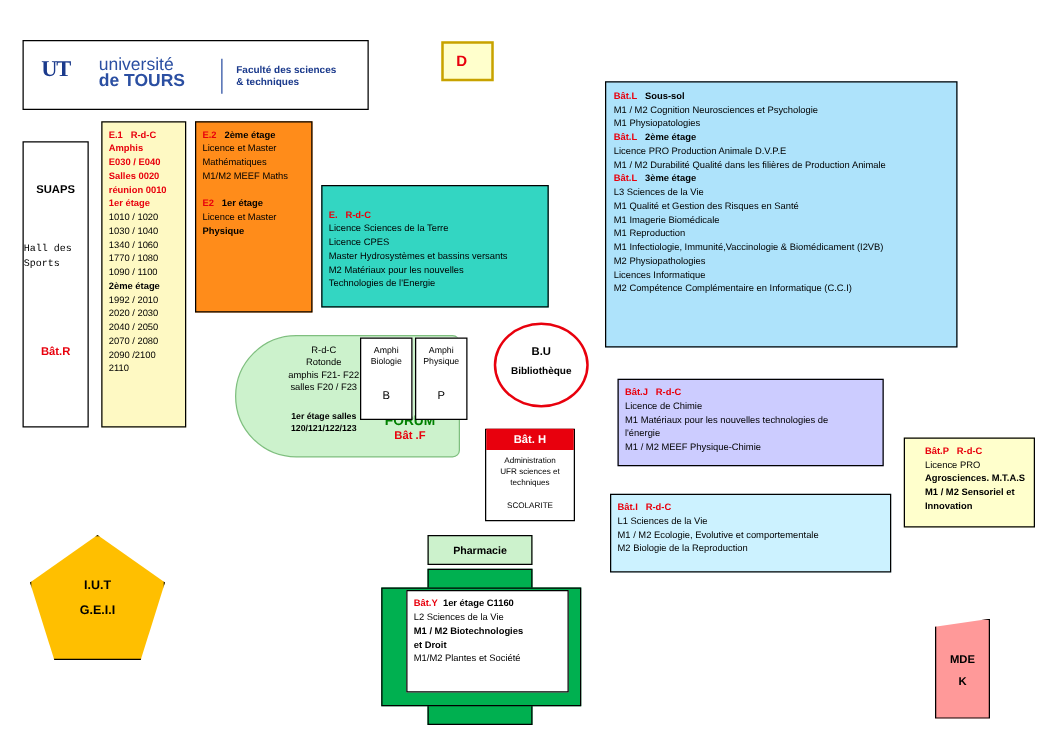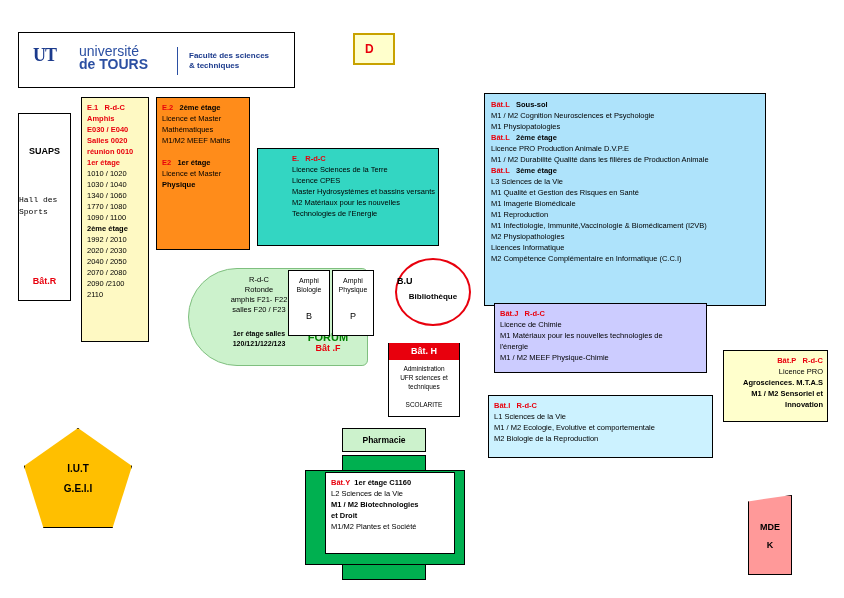--- a/index.html
+++ b/index.html
@@ -20,73 +20,73 @@
   #logo-univ{position:absolute;left:60px;top:12px;font-size:14px;color:#2b4fa2;line-height:13px;}
   #logo-univ .l2{font-weight:bold;}
   #logo-div{position:absolute;left:158px;top:14px;width:1px;height:28px;background:#2b4fa2;}
   #logo-fac{position:absolute;left:170px;top:18px;font-size:8px;font-weight:bold;color:#1b3a8c;line-height:10px;}
 
   
   #box-D{left:353px;top:33px;width:42px;height:32px;border:2px solid #c8a200;background:#ffffcc;}
   #box-D .lab{position:absolute;left:10px;top:7px;font-size:12px;font-weight:bold;color:#e8000d;}
 
   
-  #box-suaps{left:18px;top:113px;width:53px;height:188px;border:1px solid #000;background:#fff;}
+  #box-suaps{left:18px;top:113px;width:53px;height:229px;border:1px solid #000;background:#fff;}
   #box-suaps .t1{position:absolute;left:0;right:0;top:32px;text-align:center;font-size:9px;font-weight:bold;}
   #box-suaps .t2{position:absolute;left:0;right:0;top:80px;text-align:left;font-size:8px;line-height:12px;font-family:Liberation Mono, monospace;}
   #box-suaps .t3{position:absolute;left:0;right:0;top:162px;text-align:center;font-size:9px;font-weight:bold;color:#e8000d;}
 
   
   #box-e1{left:81px;top:97px;width:68px;height:245px;border:1px solid #000;background:#fef9c3;}
   #box-e1 .inner{position:absolute;left:5px;top:4px;right:3px;font-size:7.5px;line-height:11px;}
 
   
   #box-e2{left:156px;top:97px;width:94px;height:153px;border:1px solid #000;background:#ff8c1a;padding-left:16px;}
   #box-e2 .inner{position:absolute;left:5px;top:4px;right:3px;font-size:7.5px;line-height:11px;}
 
   
   #box-e{left:257px;top:148px;width:182px;height:98px;border:1px solid #000;background:#33d6c2;}
-  #box-e .inner{position:absolute;left:5px;top:4px;right:3px;font-size:7.5px;line-height:11px;margin-left:29px;}
-
-  
-  #box-batl{left:484px;top:65px;width:282px;height:213px;border:1px solid #000;background:#aee3fb;margin-top:28px;}
+  #box-e .inner{position:absolute;left:5px;top:17px;right:3px;font-size:7.5px;line-height:11px;}
+
+  
+  #box-batl{left:484px;top:65px;width:282px;height:213px;border:1px solid #000;background:#aee3fb;}
   #box-batl .inner{position:absolute;left:6px;top:5px;right:4px;font-size:7.5px;line-height:11px;}
 
   
   #forum-shape{left:188px;top:268px;width:180px;height:98px;background:#ccf2cc;border:1px solid #7fbf7f;
     border-radius:50px 6px 6px 50px;}
   #forum-r{position:absolute;left:20px;top:6px;width:100px;font-size:7.5px;line-height:10px;text-align:center;}
   #forum-s{position:absolute;left:20px;top:60px;width:100px;font-size:7px;line-height:10px;text-align:center;font-weight:bold;}
   #forum-lbl{position:absolute;left:100px;top:62px;width:78px;text-align:center;}
   #forum-lbl .f1{font-size:11px;font-weight:bold;color:#008000;}
   #forum-lbl .f2{font-size:9px;font-weight:bold;color:#e8000d;}
 
   
   #amphi-bio{left:288px;top:270px;width:42px;height:66px;border:1px solid #000;background:#fff;}
   #amphi-phy{left:332px;top:270px;width:42px;height:66px;border:1px solid #000;background:#fff;}
   .amphi .n{position:absolute;left:0;right:0;top:5px;text-align:center;font-size:7px;line-height:9px;}
   .amphi .k{position:absolute;left:0;right:0;top:40px;text-align:center;font-size:9px;}
 
   
   #bu-circle{left:395px;top:258px;width:76px;height:68px;border:2px solid #e8000d;border-radius:50%;background:#fff;}
-  #bu-circle .t{position:absolute;left:0;right:0;top:16px;font-size:9px;font-weight:bold;}
+  #bu-circle .t{position:absolute;left:0;right:0;top:16px;text-align:center;font-size:9px;font-weight:bold;}
   #bu-circle .s{position:absolute;left:0;right:0;top:32px;text-align:center;font-size:8px;font-weight:bold;}
 
   
   #box-bath{left:388px;top:343px;width:72px;height:74px;border:1px solid #000;background:#fff;}
   #box-bath .hd{position:absolute;left:0;right:0;top:-1px;height:17px;background:#e8000d;color:#fff;font-size:9px;font-weight:bold;text-align:center;line-height:17px;}
   #box-bath .bd{position:absolute;left:3px;right:3px;top:20px;font-size:6.5px;line-height:9px;text-align:center;}
 
   
   #box-batj{left:494px;top:303px;width:213px;height:70px;border:1px solid #000;background:#ccccff;}
   #box-batj .inner{position:absolute;left:5px;top:4px;right:4px;font-size:7.5px;line-height:11px;}
 
   
   #box-batp{left:723px;top:350px;width:105px;height:72px;border:1px solid #000;background:#ffffcc;}
-  #box-batp .inner{position:absolute;left:16px;top:4px;right:4px;font-size:7.5px;line-height:11px;text-align:right;}
+  #box-batp .inner{position:absolute;left:16px;top:4px;right:4px;font-size:7.5px;line-height:11px;}
 
   
   #box-bati{left:488px;top:395px;width:225px;height:63px;border:1px solid #000;background:#ccf2ff;}
   #box-bati .inner{position:absolute;left:5px;top:4px;right:4px;font-size:7.5px;line-height:11px;}
 
   
   #iut{left:24px;top:428px;width:108px;height:100px;background:#ffbf00;border:1px solid #000;
     clip-path:polygon(50% 0%, 100% 38%, 82% 100%, 18% 100%, 0% 38%);}
   #iut .t1{position:absolute;left:0;right:0;top:34px;text-align:center;font-size:10px;font-weight:bold;}
   #iut .t2{position:absolute;left:0;right:0;top:54px;text-align:center;font-size:10px;font-weight:bold;}

